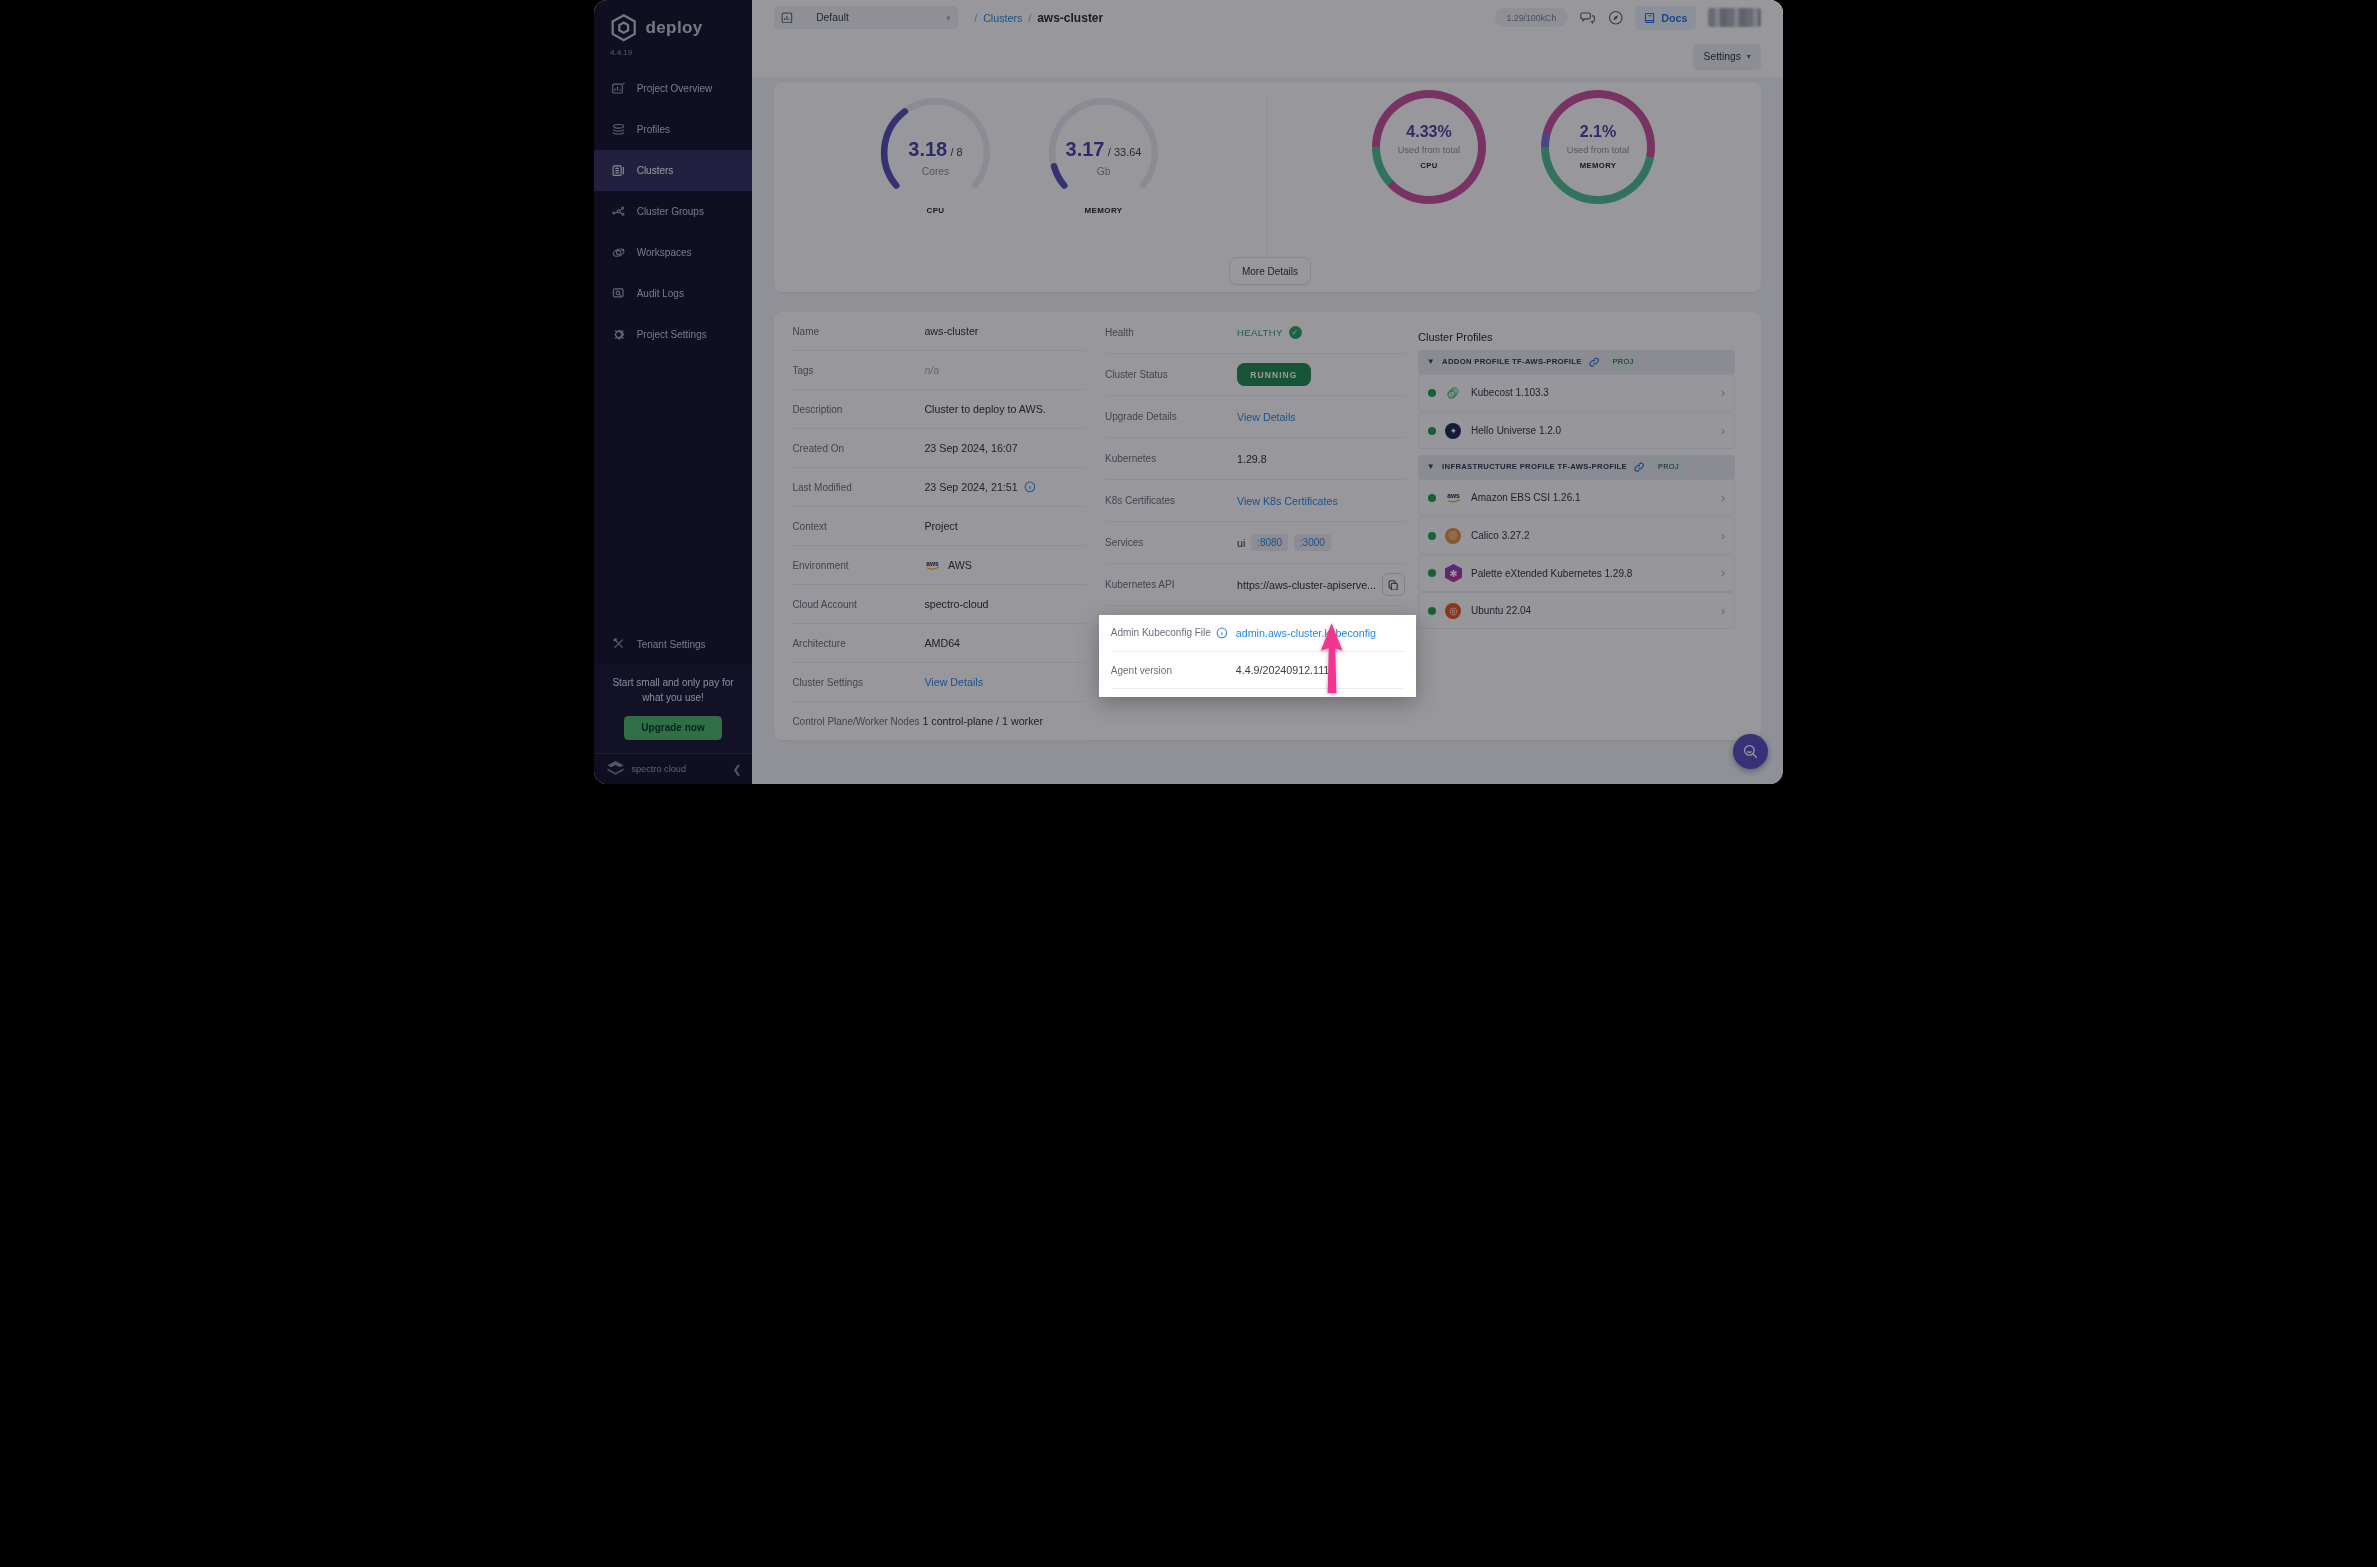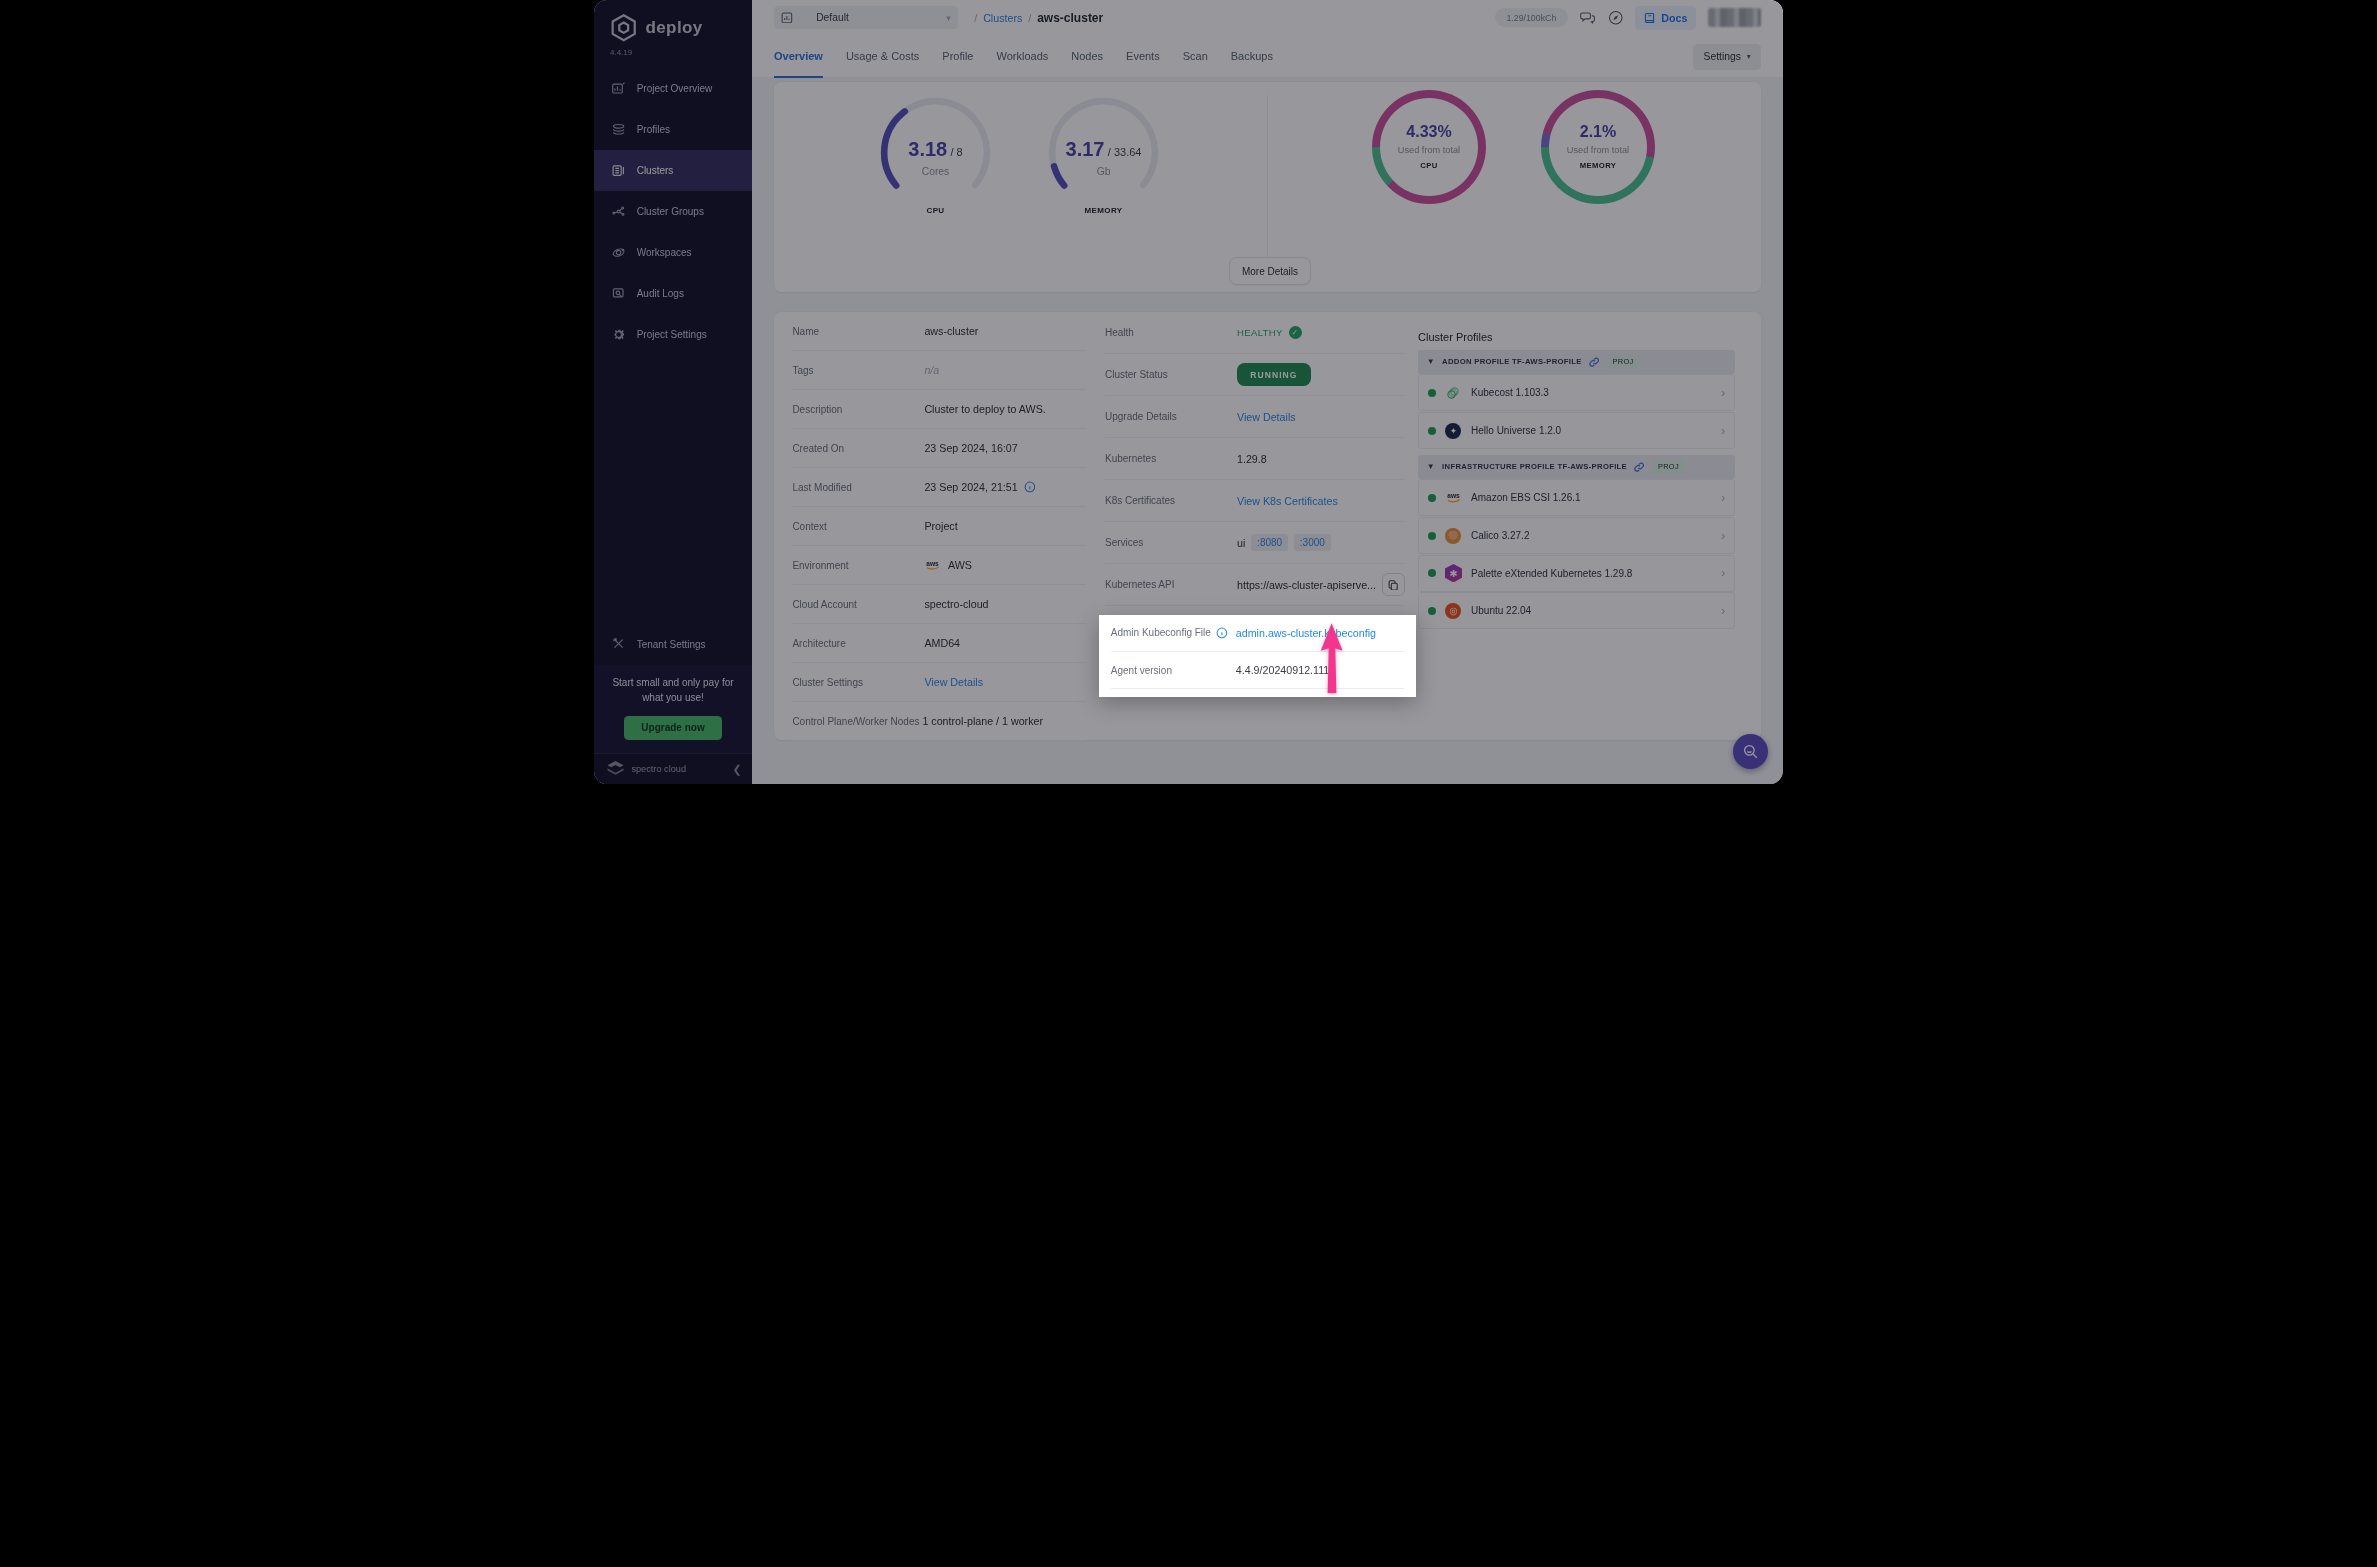--- a/index.html
+++ b/index.html
@@ -278,30 +278,20 @@
                   <path d="M3 2 h9 a1 1 0 0 1 1 1 v11 h-9.5 a1.5 1.5 0 0 1 -1.5 -1.5 v-9 a1.5 1.5 0 0 1 1.5 -1.5 z"></path>
                   <path d="M3 11.5 h10 M6 5 h4"></path>
                 </svg>
             </span>
             <span>Docs</span>
           </span>
           <span class="redacted"></span>
         </div>
       </div>
       <div class="hrow2">
-        <div class="tabs">
-          <span class="tab active">Overview</span>
-          <span class="tab">Usage &amp; Costs</span>
-          <span class="tab">Profile</span>
-          <span class="tab">Workloads</span>
-          <span class="tab">Nodes</span>
-          <span class="tab">Events</span>
-          <span class="tab">Scan</span>
-          <span class="tab">Backups</span>
-        </div>
         <button class="settings-btn">
           <span>Settings</span>
           <span class="chev">▾</span>
         </button>
       </div>
     </header>
 
     <div class="content">
 
       <section class="card card-gauges">

